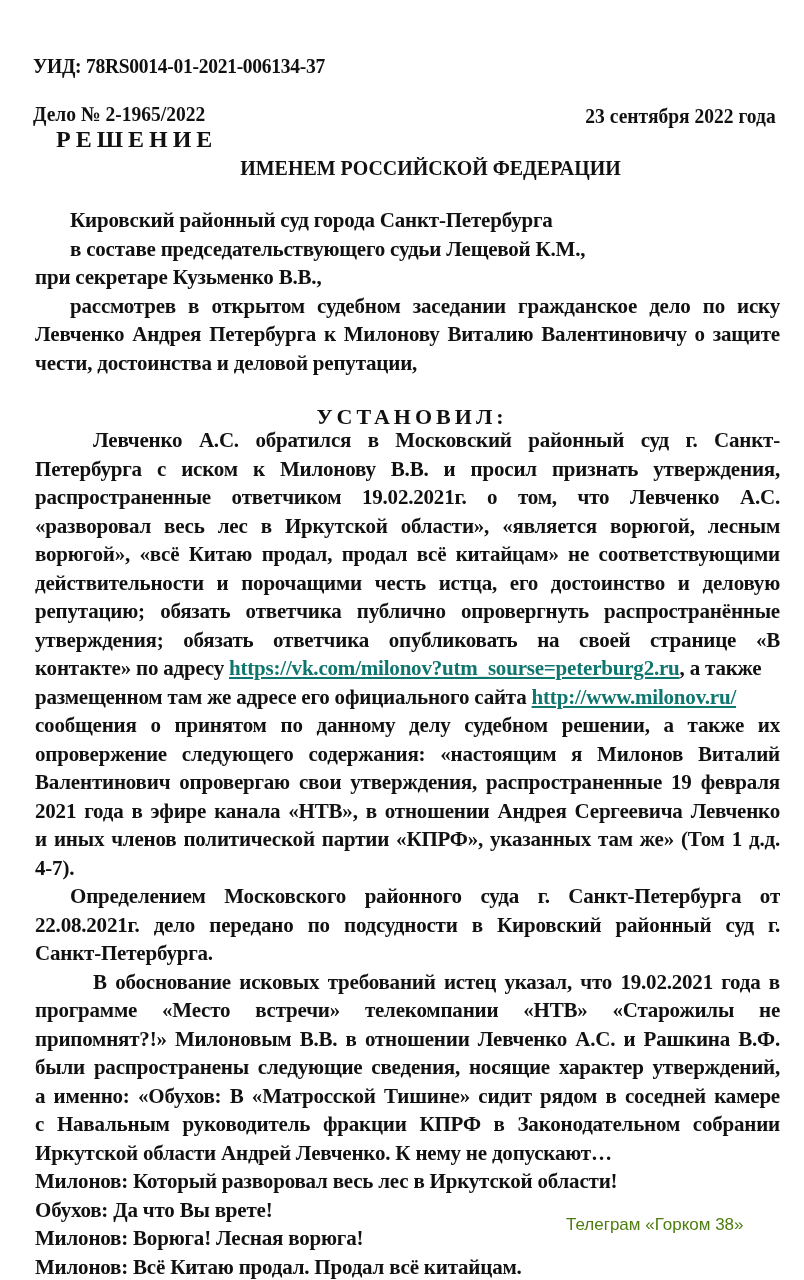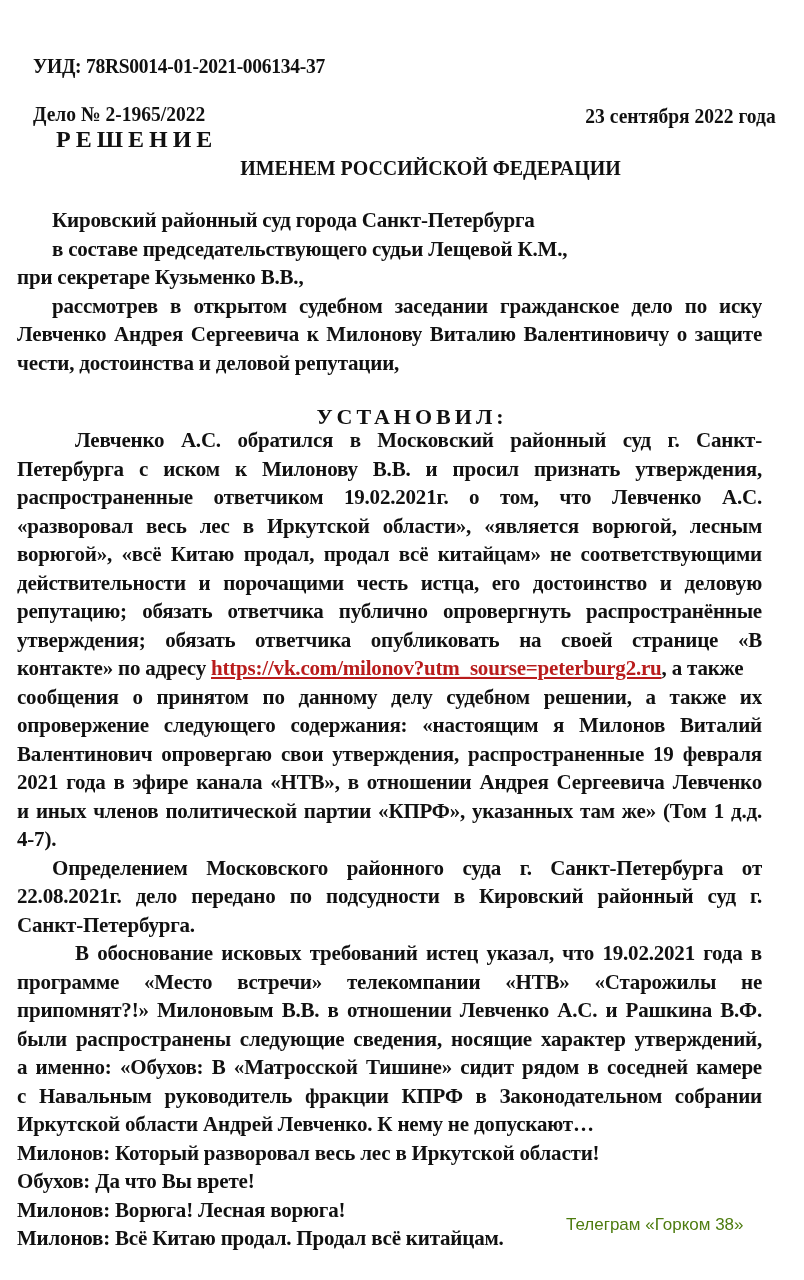--- a/index.html
+++ b/index.html
@@ -70,21 +70,21 @@
     text-align: center;
     font-size: 21px;
     font-weight: bold;
     padding-left: 60px;
     box-sizing: border-box;
     transform: scaleX(0.95);
     transform-origin: center center;
   }
   .body-text {
     position: absolute;
-    left: 17px;
+    left: 35px;
     width: 745px;
     font-size: 21px;
     font-weight: bold;
     line-height: 28.5px;
     letter-spacing: -0.2px;
   }
   .line {
     display: block;
     white-space: nowrap;
   }
@@ -105,21 +105,21 @@
     top: 404px;
     text-align: center;
     font-size: 22px;
     font-weight: bold;
     letter-spacing: 4px;
     padding-left: 20px;
     box-sizing: border-box;
   }
   .link {
     text-decoration: underline;
-    color: #b91c1c;
+    color: #0f766e;
   }
   .watermark {
     position: absolute;
     left: 566px;
     top: 1215px;
     font-family: "Liberation Sans", "DejaVu Sans", sans-serif;
     font-size: 17px;
     color: #4d7c0f;
   }
 </style>
@@ -133,39 +133,43 @@
   <div class="date">23 сентября 2022 года</div>
 
   <div class="title">РЕШЕНИЕ</div>
   <div class="subtitle">ИМЕНЕМ РОССИЙСКОЙ ФЕДЕРАЦИИ</div>
 
   <div class="body-text" style="top:206px;">
     <span class="line indent-1">Кировский районный суд города Санкт-Петербурга</span>
     <span class="line indent-1">в составе председательствующего судьи Лещевой К.М.,</span>
     <span class="line">при секретаре Кузьменко В.В.,</span>
     <span class="justified indent-1">рассмотрев в открытом судебном заседании гражданское дело по иску</span>
-    <span class="justified">Левченко Андрея Сергеевича к Милонову Виталию Валентиновичу о защите</span>
+    <span class="justified">Левченко Андрея Петербурга к Милонову Виталию Валентиновичу о защите</span>
     <span class="line">чести, достоинства и деловой репутации,</span>
   </div>
 
   <div class="section-heading">УСТАНОВИЛ:</div>
 
   <div class="body-text" style="top:426px;">
 
     <span class="justified indent-2">Левченко А.С. обратился в Московский районный суд г. Санкт-</span>
     <span class="justified">Петербурга с иском к Милонову В.В. и просил признать утверждения,</span>
     <span class="justified">распространенные ответчиком 19.02.2021г. о том, что Левченко А.С.</span>
     <span class="justified">«разворовал весь лес в Иркутской области», «является ворюгой, лесным</span>
     <span class="justified">ворюгой», «всё Китаю продал, продал всё китайцам» не соответствующими</span>
     <span class="justified">действительности и порочащими честь истца, его достоинство и деловую</span>
     <span class="justified">репутацию; обязать ответчика публично опровергнуть распространённые</span>
     <span class="justified">утверждения; обязать ответчика опубликовать на своей странице «В</span>
     <span class="line">
       <span>контакте» по адресу</span>
       <span class="link">https://vk.com/milonov?utm_sourse=peterburg2.ru</span><span>, а также</span>
+    </span>
+    <span class="line">
+      <span>размещенном там же адресе его официального сайта</span>
+      <span class="link">http://www.milonov.ru/</span>
     </span>
     <span class="justified">сообщения о принятом по данному делу судебном решении, а также их</span>
     <span class="justified">опровержение следующего содержания: «настоящим я Милонов Виталий</span>
     <span class="justified">Валентинович опровергаю свои утверждения, распространенные 19 февраля</span>
     <span class="justified">2021 года в эфире канала «НТВ», в отношении Андрея Сергеевича Левченко</span>
     <span class="justified">и иных членов политической партии «КПРФ», указанных там же» (Том 1 д.д.</span>
     <span class="line">4-7).</span>
 
     <span class="justified indent-1">Определением Московского районного суда г. Санкт-Петербурга от</span>
     <span class="justified">22.08.2021г. дело передано по подсудности в Кировский районный суд г.</span>

